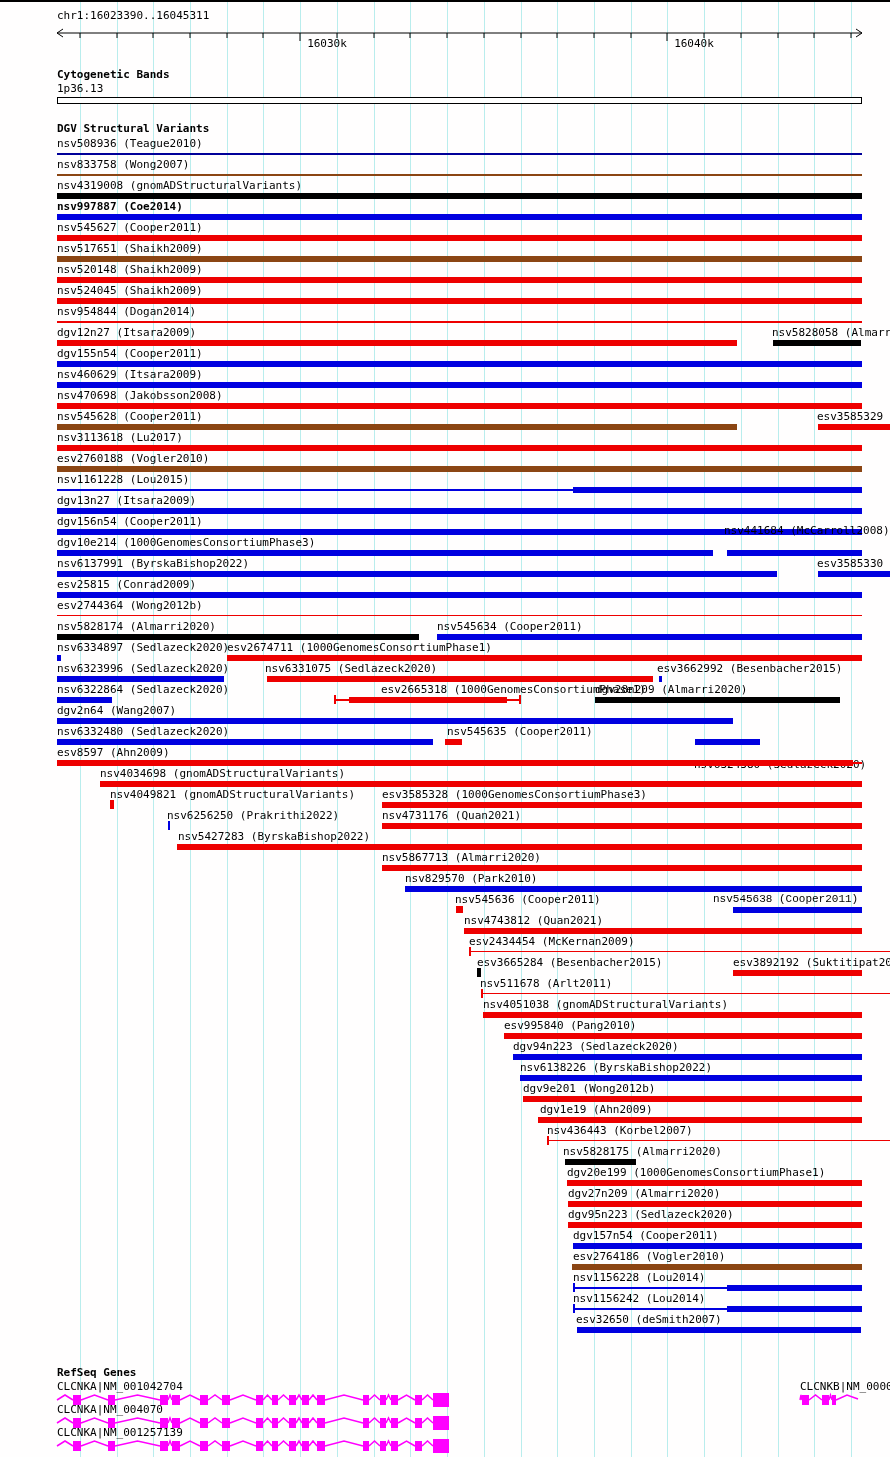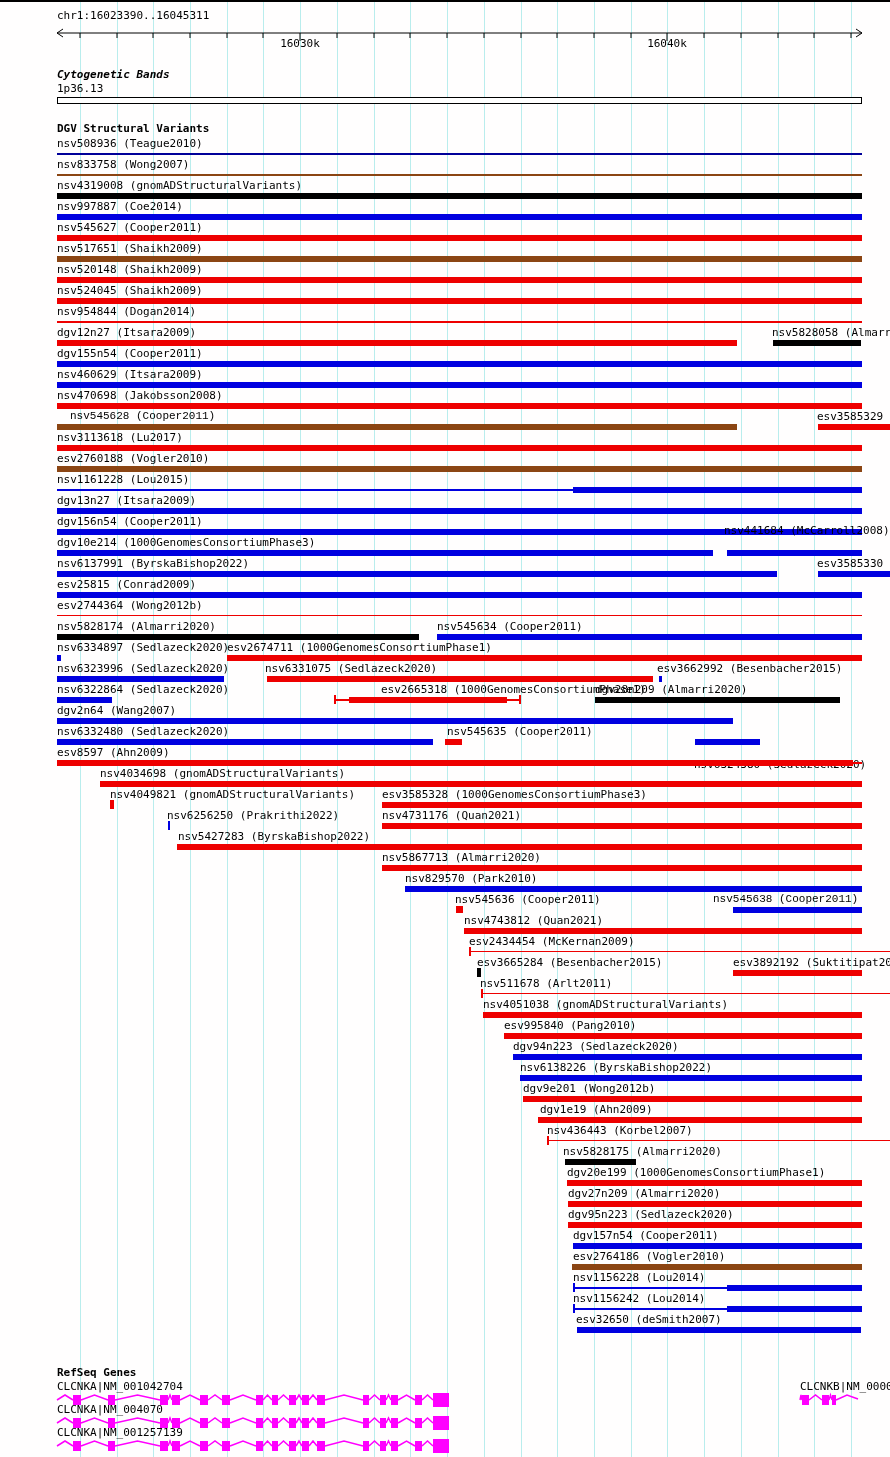--- a/index.html
+++ b/index.html
@@ -8,21 +8,21 @@
     font-family:"DejaVu Sans Mono","Liberation Mono",monospace;font-size:11px;color:#000;
     border-top:2px solid #000;box-sizing:border-box;
   }
   .abs{position:absolute;}
   .lbl{position:absolute;white-space:pre;line-height:11px;height:11px;letter-spacing:0;}
   .bold{font-weight:bold;}
   .grid{position:absolute;top:0;width:1px;height:1457px;}
   .bar{position:absolute;}
   #ruler-svg{position:absolute;left:0;top:0;}
   #genes-svg{position:absolute;left:0;}
-  .ticklbl{position:absolute;width:44px;text-align:center;}
+  .ticklbl{position:absolute;width:44px;text-align:center;margin-left:27px;}
 </style>
 </head>
 <body>
 
 <div id="screen">
 
   <div id="gridlines">
       <div class="grid" style="left: 80px; background: rgb(185, 237, 237);"></div>
       <div class="grid" style="left: 117px; background: rgb(185, 237, 237);"></div>
       <div class="grid" style="left: 153px; background: rgb(185, 237, 237);"></div>
@@ -73,33 +73,33 @@
       <line x1="667" y1="31" x2="667" y2="39" stroke="#000" stroke-width="1"></line>
       <line x1="704" y1="31" x2="704" y2="36" stroke="#000" stroke-width="1"></line>
       <line x1="741" y1="31" x2="741" y2="36" stroke="#000" stroke-width="1"></line>
       <line x1="778" y1="31" x2="778" y2="36" stroke="#000" stroke-width="1"></line>
       <line x1="814" y1="31" x2="814" y2="36" stroke="#000" stroke-width="1"></line>
       <line x1="851" y1="31" x2="851" y2="36" stroke="#000" stroke-width="1"></line>
     </svg>
   <div class="lbl ticklbl" id="ticklbl0" style="top: 36px; left: 278px;">16030k</div>
   <div class="lbl ticklbl" id="ticklbl1" style="top: 36px; left: 645px;">16040k</div>
 
-  <div class="lbl bold" style="left:57px;top:67px;font-style:italic;">Cytogenetic Bands</div>
+  <div class="lbl bold" style="left:57px;top:67px;">Cytogenetic Bands</div>
   <div class="lbl" style="left:57px;top:81px;">1p36.13</div>
   <div class="abs" id="cytoband-rect" style="background: rgb(255, 255, 255); border: 1px solid rgb(0, 0, 0); box-sizing: border-box; left: 57px; top: 95px; width: 805px; height: 7px;"></div>
 
   <div class="lbl bold" style="left:57px;top:121px;">DGV Structural Variants</div>
   <div id="variant-rows">
       <div class="lbl" style="left: 57px; top: 136px;">nsv508936 (Teague2010)</div>
       <div class="bar" style="left: 57px; top: 151px; width: 805px; height: 2px; background: rgb(0, 0, 153);"></div>
       <div class="lbl" style="left: 57px; top: 157px;">nsv833758 (Wong2007)</div>
       <div class="bar" style="left: 57px; top: 172px; width: 805px; height: 2px; background: rgb(139, 69, 19);"></div>
       <div class="lbl" style="left: 57px; top: 178px;">nsv4319008 (gnomADStructuralVariants)</div>
       <div class="bar" style="left: 57px; top: 191px; width: 805px; height: 6px; background: rgb(0, 0, 0);"></div>
-      <div class="lbl" style="left: 57px; top: 199px;">nsv997887 (Coe2014)</div>
+      <div class="lbl" style="left: 57px; top: 199px; font-weight: bold;">nsv997887 (Coe2014)</div>
       <div class="bar" style="left: 57px; top: 212px; width: 805px; height: 6px; background: rgb(0, 0, 224);"></div>
       <div class="lbl" style="left: 57px; top: 220px;">nsv545627 (Cooper2011)</div>
       <div class="bar" style="left: 57px; top: 233px; width: 805px; height: 6px; background: rgb(238, 0, 0);"></div>
       <div class="lbl" style="left: 57px; top: 241px;">nsv517651 (Shaikh2009)</div>
       <div class="bar" style="left: 57px; top: 254px; width: 805px; height: 6px; background: rgb(139, 69, 19);"></div>
       <div class="lbl" style="left: 57px; top: 262px;">nsv520148 (Shaikh2009)</div>
       <div class="bar" style="left: 57px; top: 275px; width: 805px; height: 6px; background: rgb(238, 0, 0);"></div>
       <div class="lbl" style="left: 57px; top: 283px;">nsv524045 (Shaikh2009)</div>
       <div class="bar" style="left: 57px; top: 296px; width: 805px; height: 6px; background: rgb(238, 0, 0);"></div>
       <div class="lbl" style="left: 57px; top: 304px;">nsv954844 (Dogan2014)</div>
@@ -107,21 +107,21 @@
       <div class="lbl" style="left: 57px; top: 325px;">dgv12n27 (Itsara2009)</div>
       <div class="bar" style="left: 57px; top: 338px; width: 680px; height: 6px; background: rgb(238, 0, 0);"></div>
       <div class="lbl" style="left: 772px; top: 325px;">nsv5828058 (Almarri2020)</div>
       <div class="bar" style="left: 773px; top: 338px; width: 88px; height: 6px; background: rgb(0, 0, 0);"></div>
       <div class="lbl" style="left: 57px; top: 346px;">dgv155n54 (Cooper2011)</div>
       <div class="bar" style="left: 57px; top: 359px; width: 805px; height: 6px; background: rgb(0, 0, 224);"></div>
       <div class="lbl" style="left: 57px; top: 367px;">nsv460629 (Itsara2009)</div>
       <div class="bar" style="left: 57px; top: 380px; width: 805px; height: 6px; background: rgb(0, 0, 224);"></div>
       <div class="lbl" style="left: 57px; top: 388px;">nsv470698 (Jakobsson2008)</div>
       <div class="bar" style="left: 57px; top: 401px; width: 805px; height: 6px; background: rgb(238, 0, 0);"></div>
-      <div class="lbl" style="left: 70px; top: 409px; font-family: Liberation Mono, monospace;">nsv545628 (Cooper2011)</div>
+      <div class="lbl" style="left: 57px; top: 409px;">nsv545628 (Cooper2011)</div>
       <div class="bar" style="left: 57px; top: 422px; width: 680px; height: 6px; background: rgb(139, 69, 19);"></div>
       <div class="lbl" style="left: 817px; top: 409px;">esv3585329 (1000GenomesConsortiumPhase3)</div>
       <div class="bar" style="left: 818px; top: 422px; width: 72px; height: 6px; background: rgb(238, 0, 0);"></div>
       <div class="lbl" style="left: 57px; top: 430px;">nsv3113618 (Lu2017)</div>
       <div class="bar" style="left: 57px; top: 443px; width: 805px; height: 6px; background: rgb(238, 0, 0);"></div>
       <div class="lbl" style="left: 57px; top: 451px;">esv2760188 (Vogler2010)</div>
       <div class="bar" style="left: 57px; top: 464px; width: 805px; height: 6px; background: rgb(139, 69, 19);"></div>
       <div class="lbl" style="left: 57px; top: 472px;">nsv1161228 (Lou2015)</div>
       <div class="bar" style="left: 57px; top: 487px; width: 516px; height: 2px; background: rgb(0, 0, 224);"></div>
       <div class="bar" style="left: 573px; top: 485px; width: 289px; height: 6px; background: rgb(0, 0, 224);"></div>

